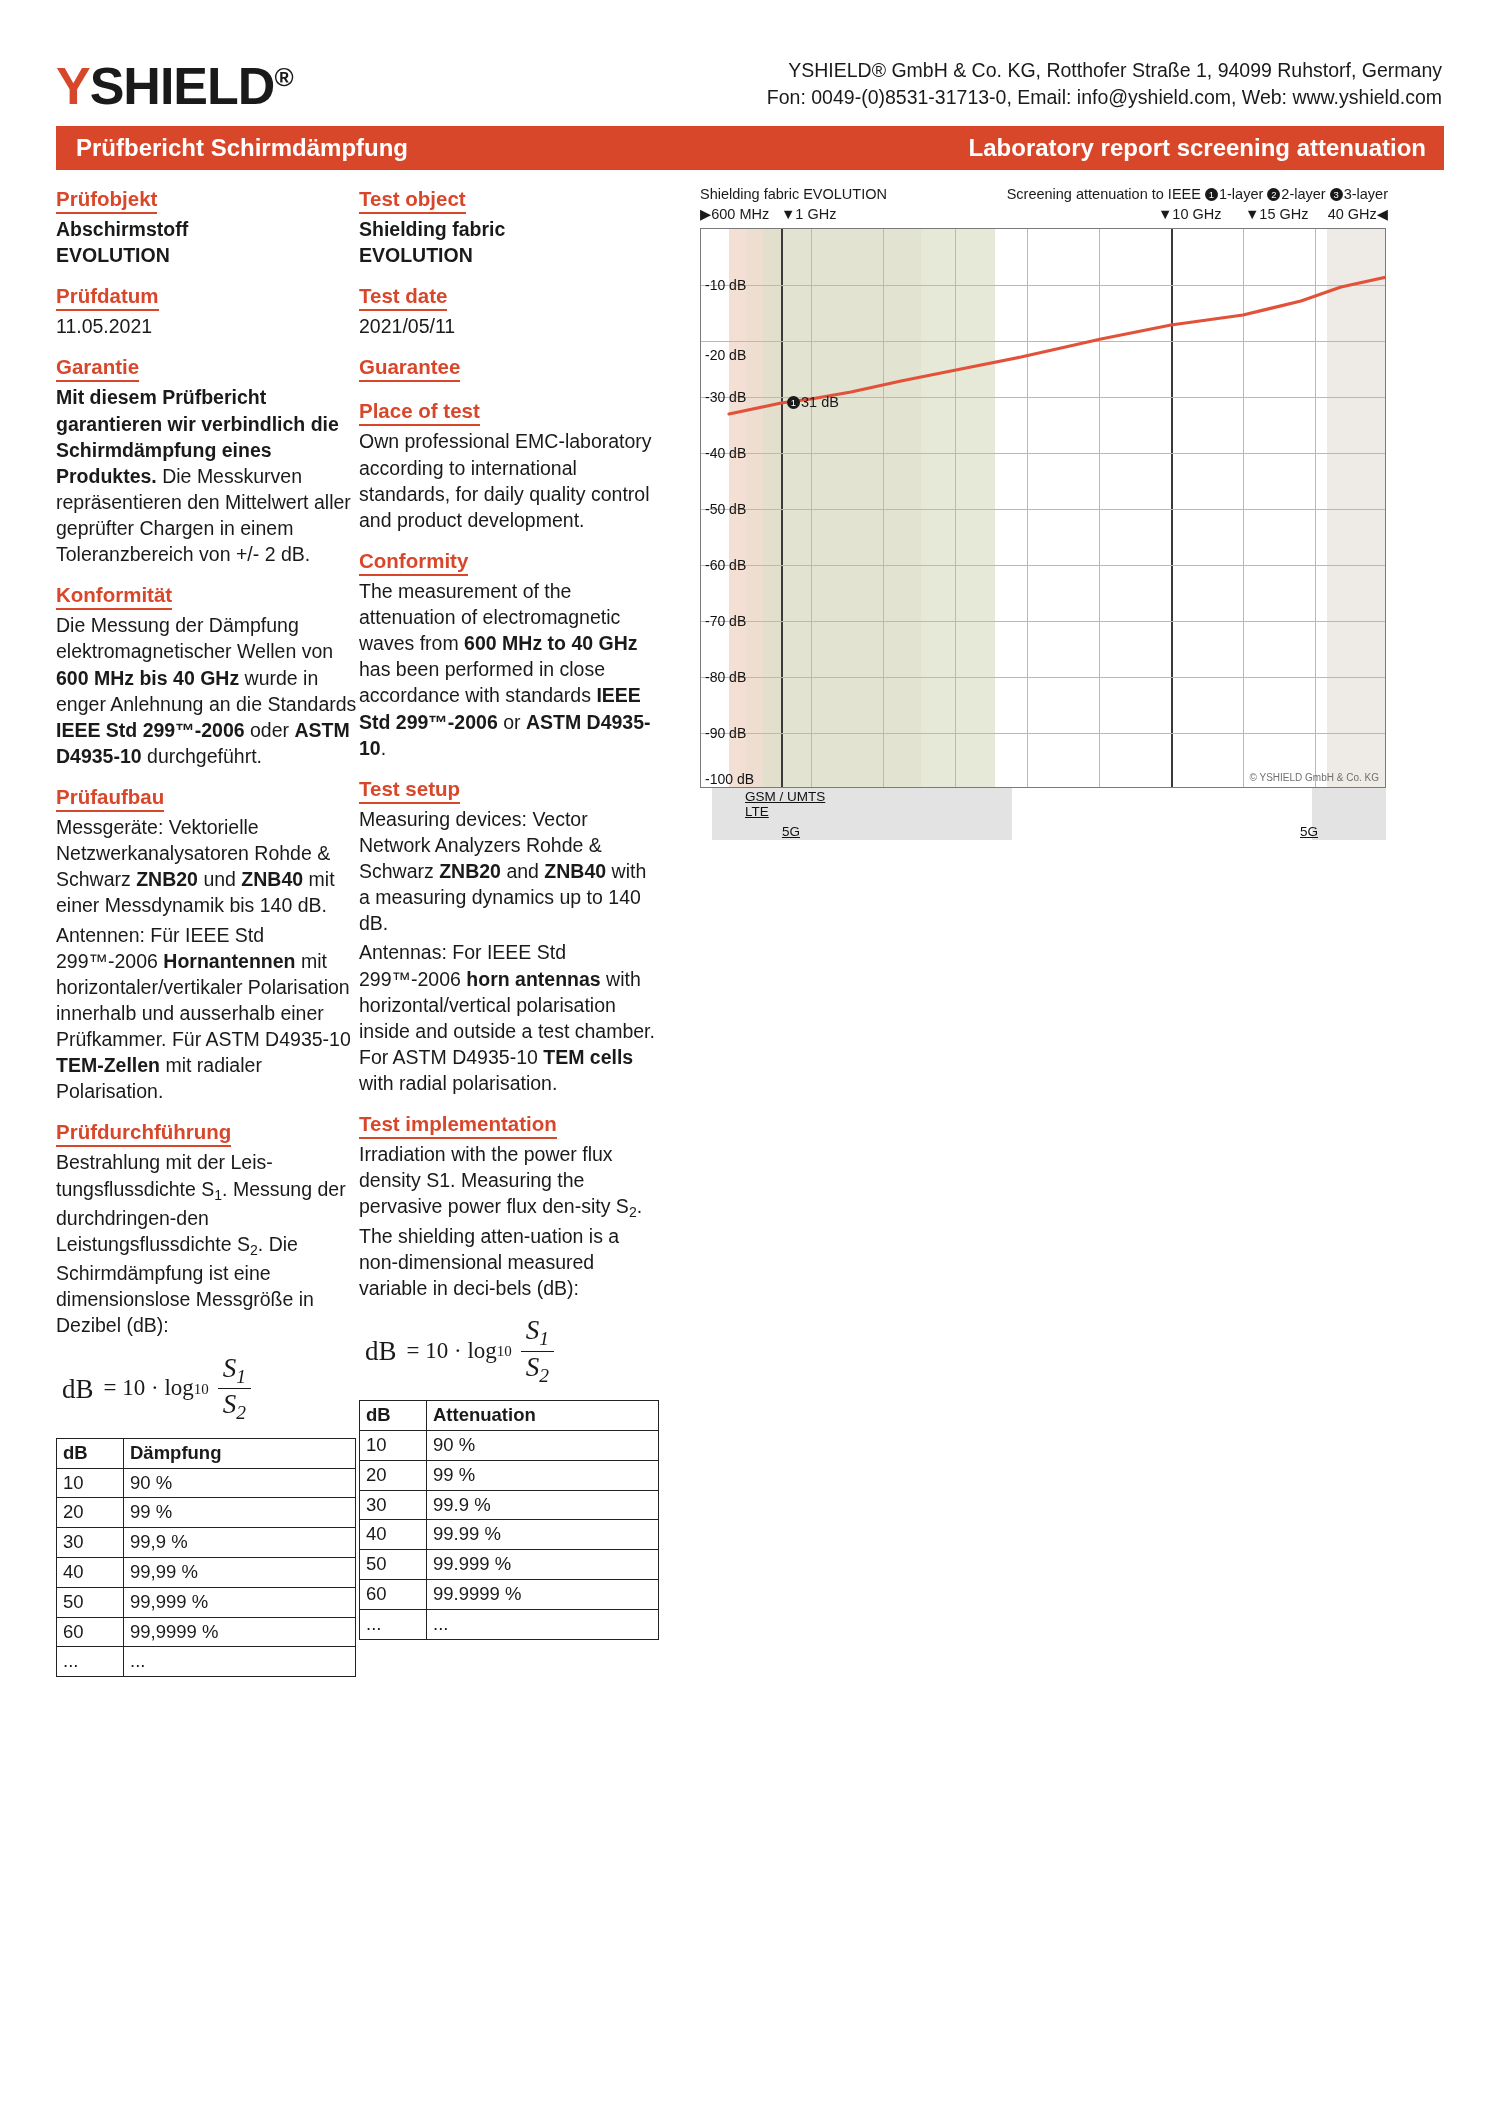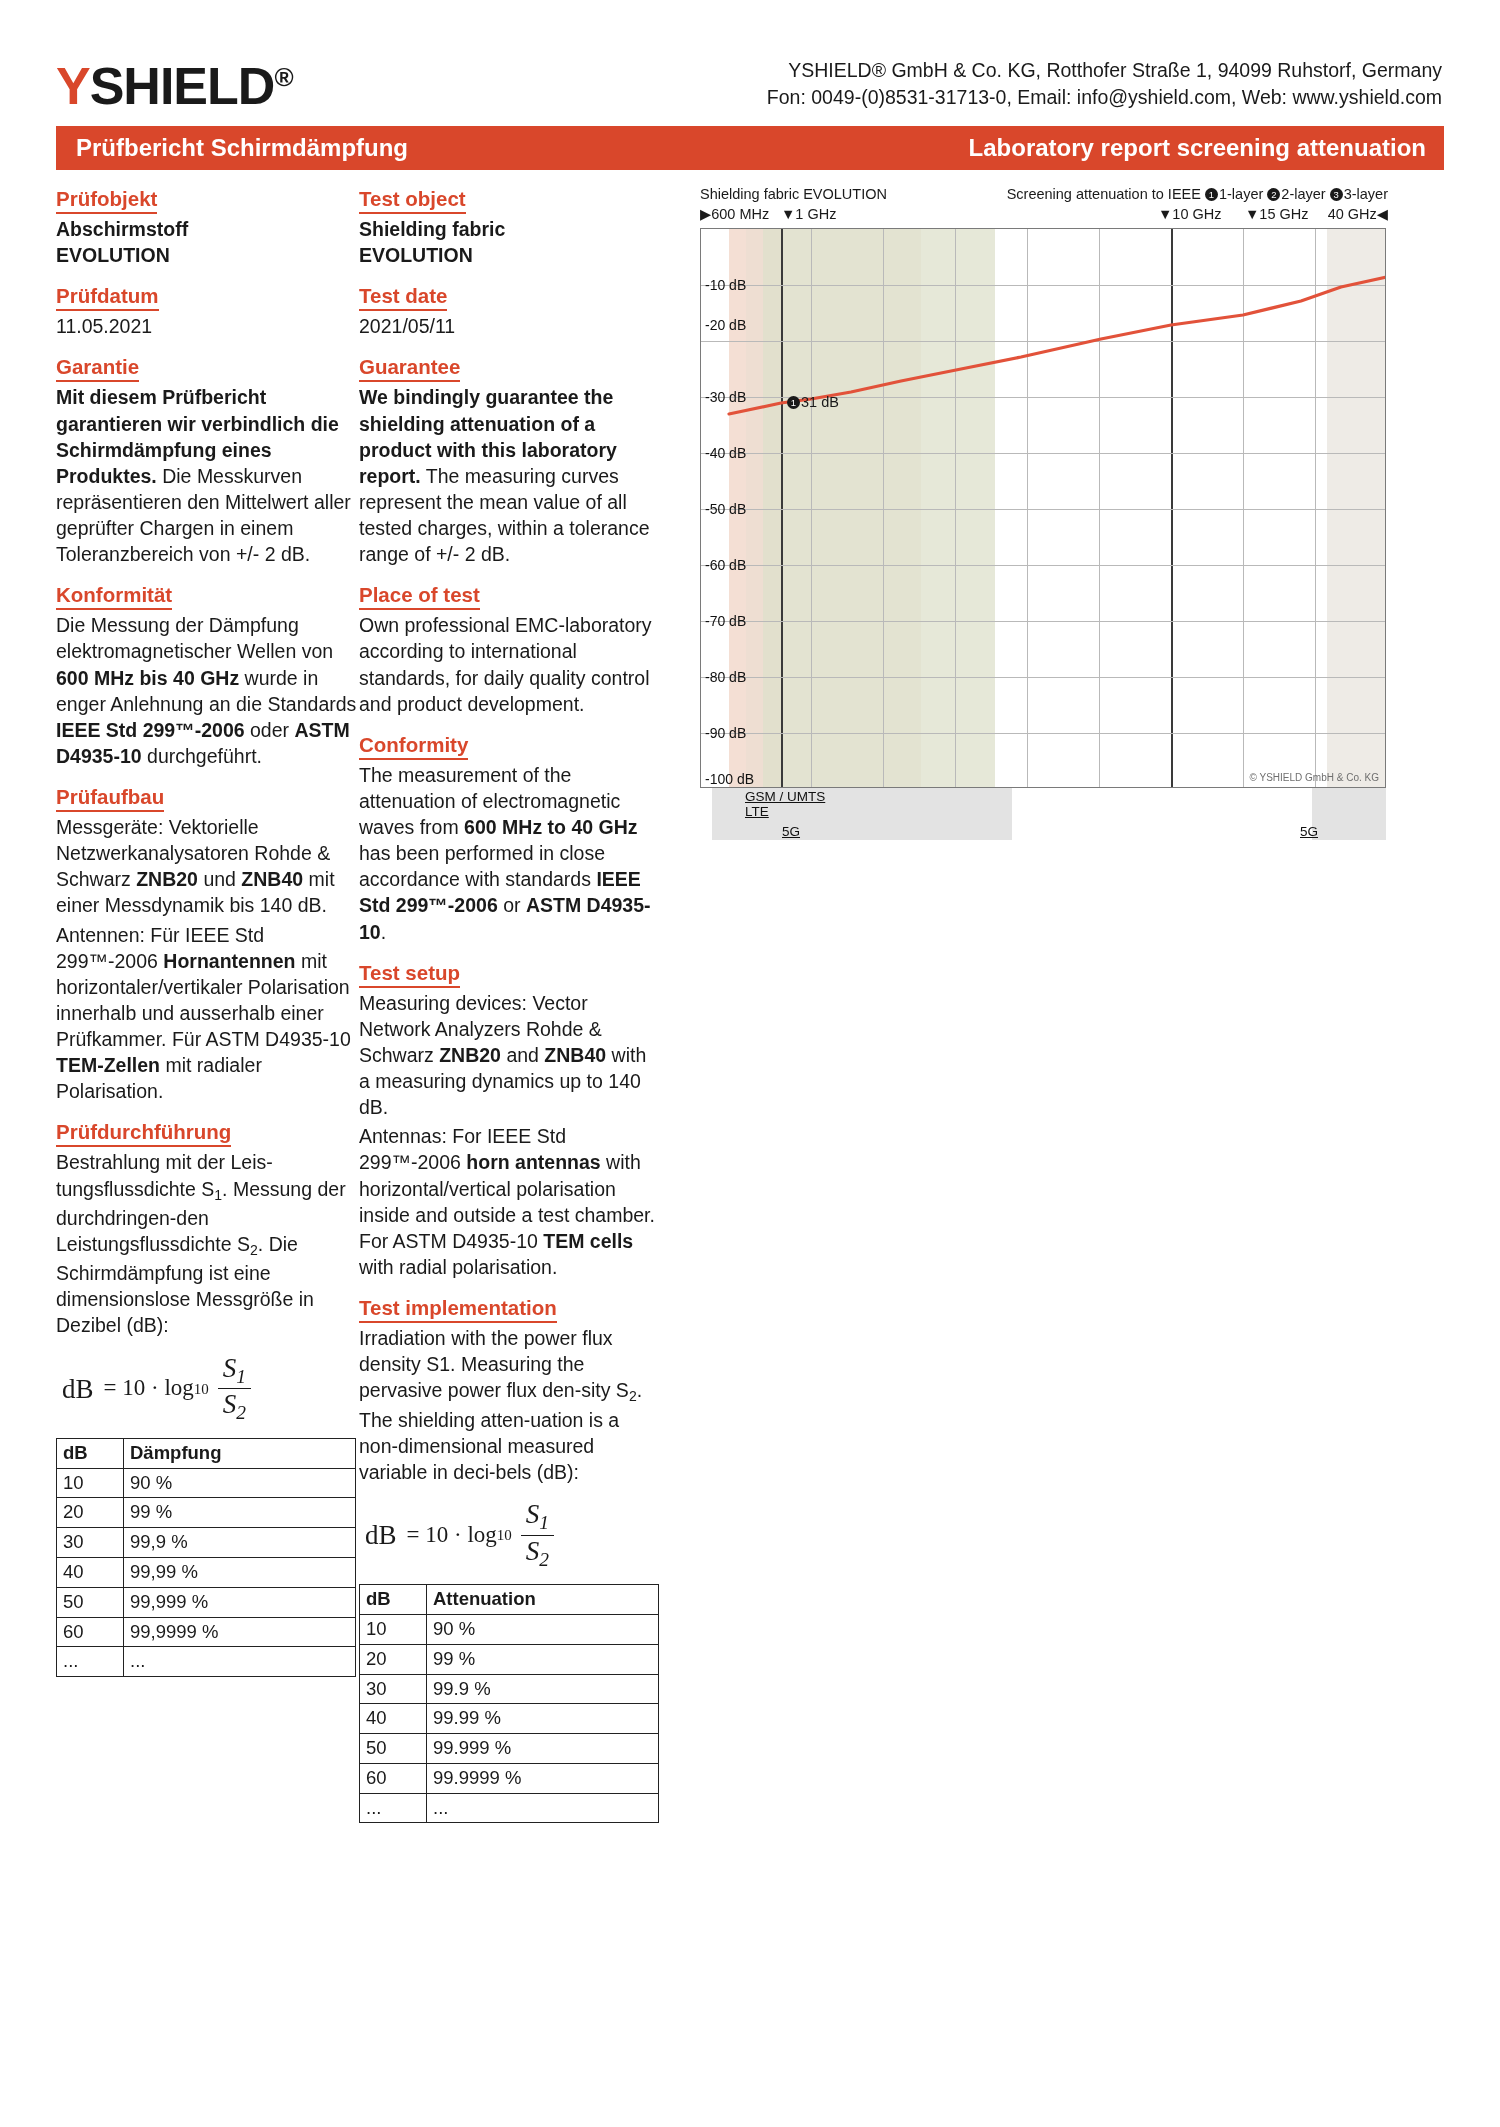--- a/index.html
+++ b/index.html
@@ -341,21 +341,20 @@
         <p class="tight"><b>Shielding fabric</b><br><b>EVOLUTION</b></p>
       </div>
 
       <div class="sect">
         <h3>Test date</h3>
         <p class="tight">2021/05/11</p>
       </div>
 
       <div class="sect">
         <h3>Guarantee</h3>
-        <p class="tight"><b>We bindingly guarantee the shielding attenuation of a product with this laboratory report.</b><span> The measuring curves represent the mean value of all tested charges, within a tolerance range of +/- 2 dB.</span></p>
       </div>
 
       <div class="sect">
         <h3>Place of test</h3>
         <p class="tight">Own professional EMC-laboratory according to international standards, for daily quality control and product development.</p>
       </div>
 
       <div class="sect">
         <h3>Conformity</h3>
         <p class="tight"><span>The measurement of the attenuation of electromagnetic waves from </span><b>600 MHz to 40 GHz</b><span> has been performed in close accordance with standards </span><b>IEEE Std 299™-2006</b><span> or </span><b>ASTM D4935-10</b><span>.</span></p>
@@ -460,21 +459,21 @@
           <div class="gridline-h" style="top:112px"></div>
           <div class="gridline-h" style="top:168px"></div>
           <div class="gridline-h" style="top:224px"></div>
           <div class="gridline-h" style="top:280px"></div>
           <div class="gridline-h" style="top:336px"></div>
           <div class="gridline-h" style="top:392px"></div>
           <div class="gridline-h" style="top:448px"></div>
           <div class="gridline-h" style="top:504px"></div>
 
           <span class="ylab" style="top:56px">-10 dB</span>
-          <span class="ylab" style="top:96px">-20 dB</span>
+          <span class="ylab" style="top:126px">-20 dB</span>
           <span class="ylab" style="top:168px">-30 dB</span>
           <span class="ylab" style="top:224px">-40 dB</span>
           <span class="ylab" style="top:280px">-50 dB</span>
           <span class="ylab" style="top:336px">-60 dB</span>
           <span class="ylab" style="top:392px">-70 dB</span>
           <span class="ylab" style="top:448px">-80 dB</span>
           <span class="ylab" style="top:504px">-90 dB</span>
           <span class="ylab" style="top:550px">-100 dB</span>
 
           <svg class="curve" width="686" height="560" viewBox="0 0 686 560">

